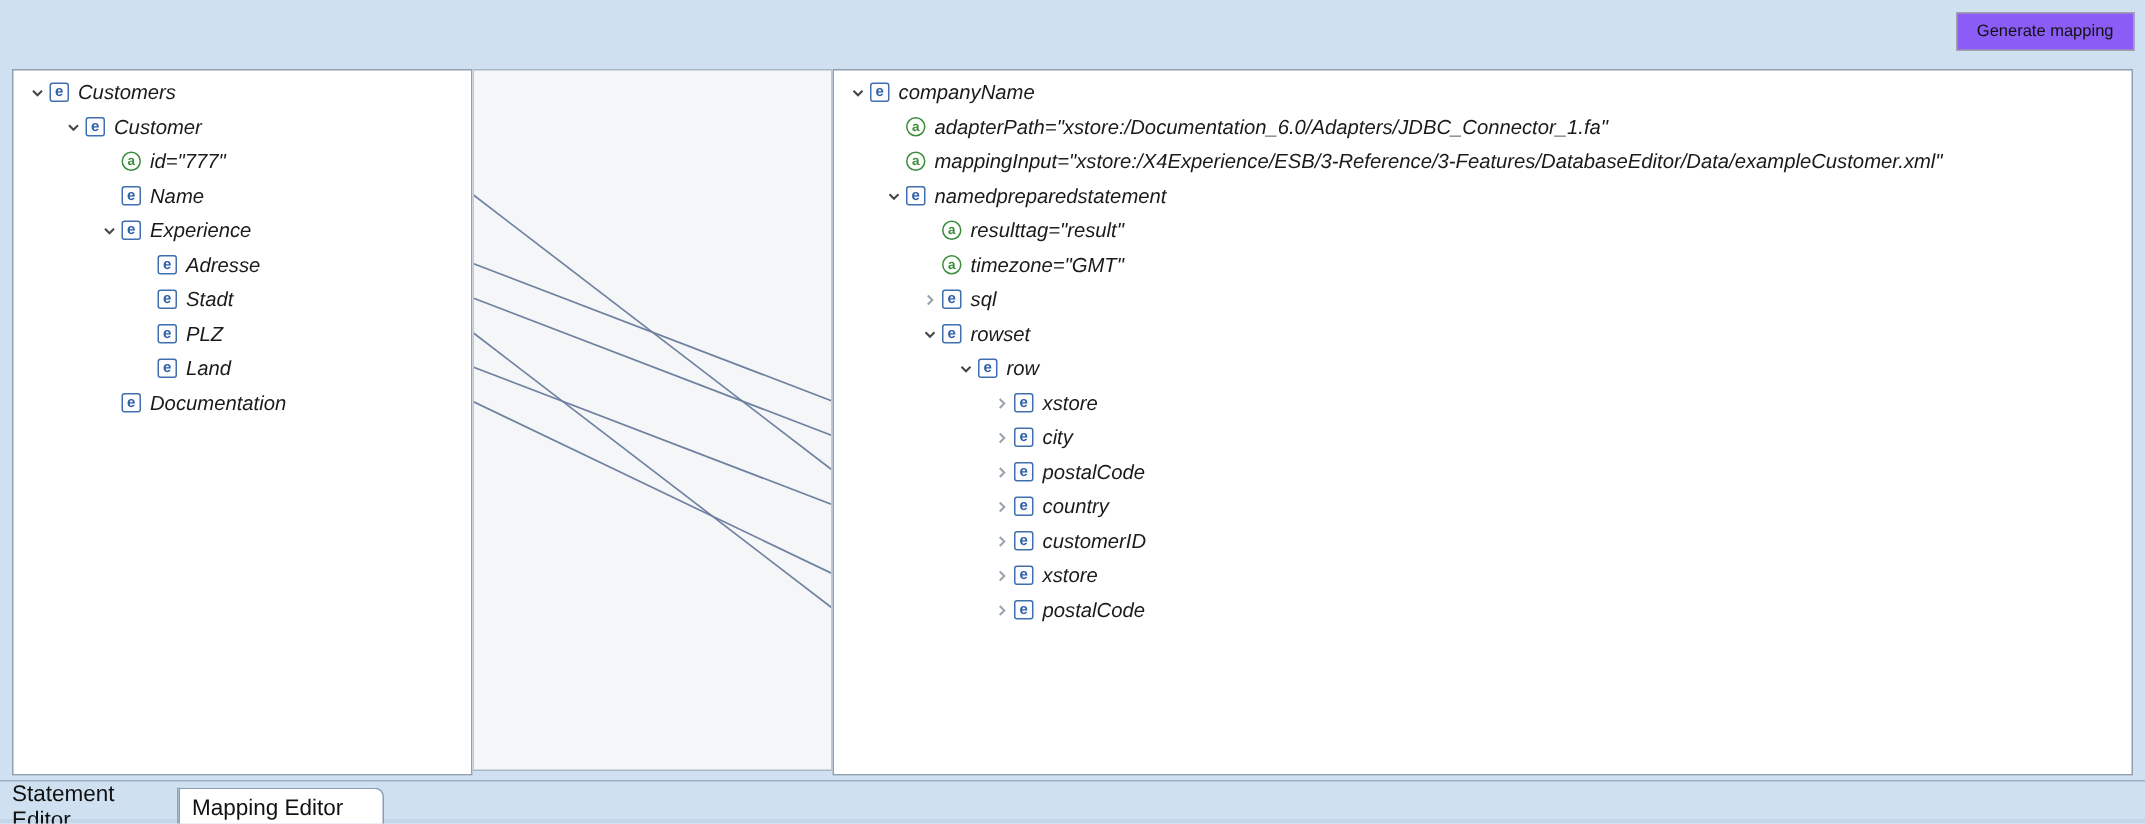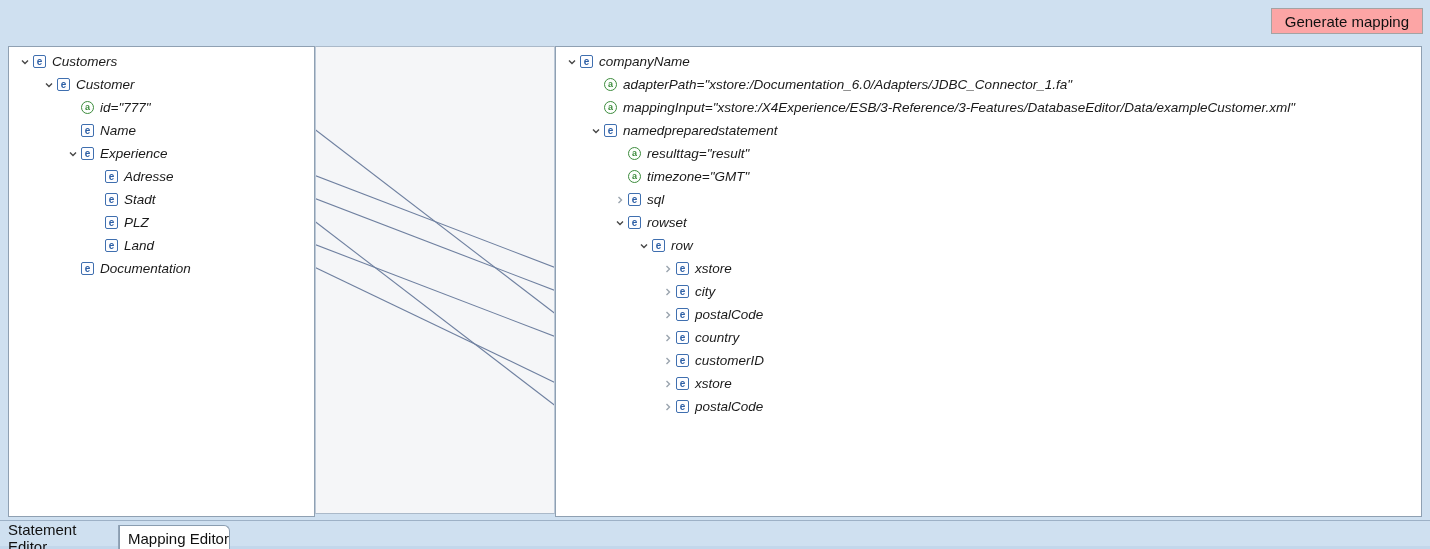--- a/index.html
+++ b/index.html
@@ -3,22 +3,22 @@
 <meta charset="utf-8">
 <style>
   html,body{margin:0;padding:0;}
   body{font-family:"Liberation Sans", sans-serif; background:#cfe0f0;}
   .screen{position:relative; width:1430px; height:549px; background:#cfe0f0; overflow:hidden;}
 
   
   .topbar{position:absolute; left:0; top:0; width:100%; height:46px;}
   .gen-btn{
     position:absolute; right:7px; top:8px; height:26px; padding:0 13px;
-    background:#fca5a5; border:1px solid #a3a3a3;
-    font-family:"Liberation Sans", sans-serif; font-size:15px; color:#111;
+    background:#8b5cf6; border:1px solid #a3a3a3;
+    font-family:"Liberation Sans", sans-serif; font-size:11px; color:#111;
     cursor:pointer;
   }
 
   
   .panel{position:absolute; top:46px; height:466px; background:#ffffff;
          border:1px solid #8fa0b2; overflow:hidden;}
   .panel.left{left:8px; width:305px;}
   .panel.right{left:555px; width:865px;}
   .canvas{position:absolute; top:46px; left:315px; width:240px; height:468px;
           background:#f5f6f8; box-sizing:border-box;
@@ -43,21 +43,21 @@
   .tlabel{padding-right:4px;font-style:italic;}
 
   
   .tabstrip{position:absolute; left:0; top:520px; width:100%; height:29px;
             border-top:1px solid #9db1c6; box-sizing:border-box;}
   .tabstrip .bottom-edge{position:absolute; left:0; bottom:0; width:100%; height:3px;
             background:#c3d7eb; z-index:0;}
   .tab{position:absolute; top:4px; height:25px; display:flex; align-items:center;
        font-size:15px; color:#111; box-sizing:border-box; cursor:pointer;}
   .tab-inactive{left:0; width:119px; padding-left:8px; border-right:1px solid #93a5b8; z-index:1;}
-  .tab-active{left:119px; padding-left:8px; background:#ffffff;
+  .tab-active{left:119px; padding-left:8px; padding-right:26px; background:#ffffff;
        border-left:1px solid #8a9db0; border-top:1px solid #8a9db0; border-right:1px solid #8a9db0;
        border-top-right-radius:6px; z-index:2;}
 </style>
 </head>
 <body>
 
 <div class="screen">
 
   <div class="topbar">
     <button class="gen-btn">Generate mapping</button>

